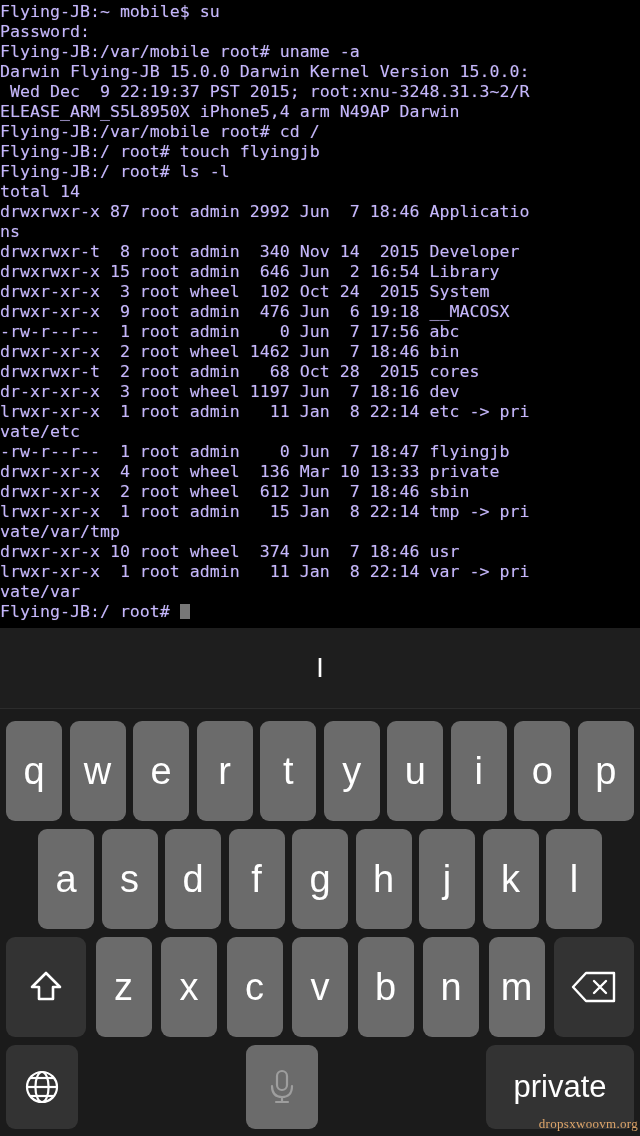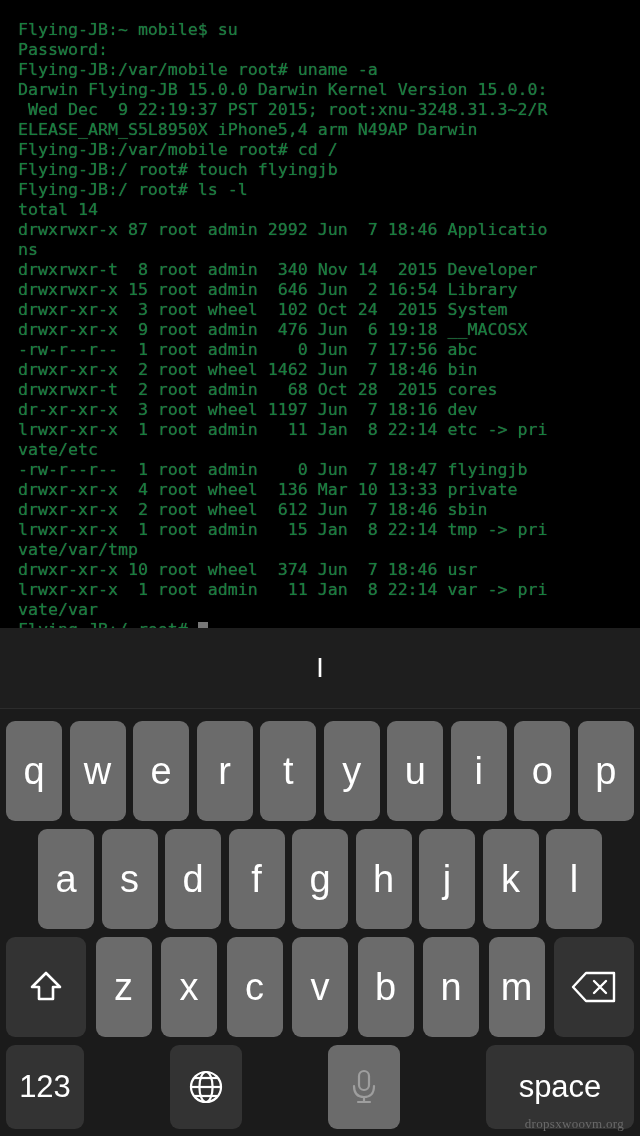--- a/index.html
+++ b/index.html
@@ -25,27 +25,27 @@
   #terminal {
     position: absolute;
     left: 0;
     top: 0;
     width: 640px;
     height: 628px;
     background: #000000;
     overflow: hidden;
   }
   #terminal-output {
-    margin: 18px;
+    margin: 0;
     padding: 2px 0 0 0;
     font-family: "DejaVu Sans Mono", "Liberation Mono", monospace;
     font-size: 16.6px;
     line-height: 20px;
     letter-spacing: 0px;
-    color: #15803d;
+    color: #c4b5fd;
     white-space: pre-wrap;
     word-break: break-all;
     text-shadow: 0 0 1px rgba(217,217,217,0.35);
   }
   .term-line {
     height: 20px;
     white-space: pre;
   }
   .cursor-block {
     display: inline-block;
@@ -151,24 +151,24 @@
   .key-mic { width: 72px; background: #6b6b6b; }
   .key-space { flex: 1; margin: 0 8px; background: #6b6b6b; }
   .key-return { width: 148px; }
 
   .glyph-svg {
     display: block;
   }
 
   #watermark {
     position: absolute;
-    right: 16px;
+    right: 2px;
     bottom: 4px;
     font-size: 13px;
-    color: #737373;
+    color: #fdba74;
     font-family: "Liberation Serif", serif;
     letter-spacing: 0.3px;
     opacity: 0.85;
     pointer-events: none;
   }
 </style>
 </head>
 <body>
 
 <div id="screen">
@@ -283,23 +283,20 @@
           <span>
             <svg class="glyph-svg" width="48" height="36" viewBox="0 0 48 36" aria-hidden="true">
               <path d="M16 4 L44 4 L44 32 L16 32 L3 18 Z" fill="none" stroke="#ffffff" stroke-width="2.4" stroke-linejoin="round"></path>
               <path d="M24 12 L36 24 M36 12 L24 24" stroke="#ffffff" stroke-width="2.4" stroke-linecap="round"></path>
             </svg>
           </span>
         </div>
       </div>
 
       <div class="key-row" id="row-4">
-        <div class="key key-123 key-dark">
-          <span>123</span>
-        </div>
         <div class="key key-globe key-dark">
           <span>
             <svg class="glyph-svg" width="38" height="38" viewBox="0 0 38 38" aria-hidden="true">
               <circle cx="19" cy="19" r="15" fill="none" stroke="#ffffff" stroke-width="2.2"></circle>
               <ellipse cx="19" cy="19" rx="6.6" ry="15" fill="none" stroke="#ffffff" stroke-width="2.2"></ellipse>
               <line x1="4" y1="19" x2="34" y2="19" stroke="#ffffff" stroke-width="2.2"></line>
               <line x1="7" y1="10" x2="31" y2="10" stroke="#ffffff" stroke-width="2.2"></line>
               <line x1="7" y1="28" x2="31" y2="28" stroke="#ffffff" stroke-width="2.2"></line>
             </svg>
           </span>
@@ -308,21 +305,21 @@
           <span>
             <svg class="glyph-svg" width="34" height="40" viewBox="0 0 34 40" aria-hidden="true">
               <rect x="12" y="4" width="10" height="19" rx="5" fill="none" stroke="#9e9e9e" stroke-width="2.2"></rect>
               <path d="M7 19 C7 27 11 30 17 30 C23 30 27 27 27 19" fill="none" stroke="#9e9e9e" stroke-width="2.2" stroke-linecap="round"></path>
               <line x1="17" y1="30" x2="17" y2="35" stroke="#9e9e9e" stroke-width="2.2"></line>
               <line x1="11" y1="35" x2="23" y2="35" stroke="#9e9e9e" stroke-width="2.2" stroke-linecap="round"></line>
             </svg>
           </span>
         </div>
         <div class="key key-return key-dark">
-          <span>space</span>
+          <span>private</span>
         </div>
       </div>
 
       <div id="watermark">dropsxwoovm.org</div>
 
     </div>
   </div>
 </div>
 
 </body></html>

